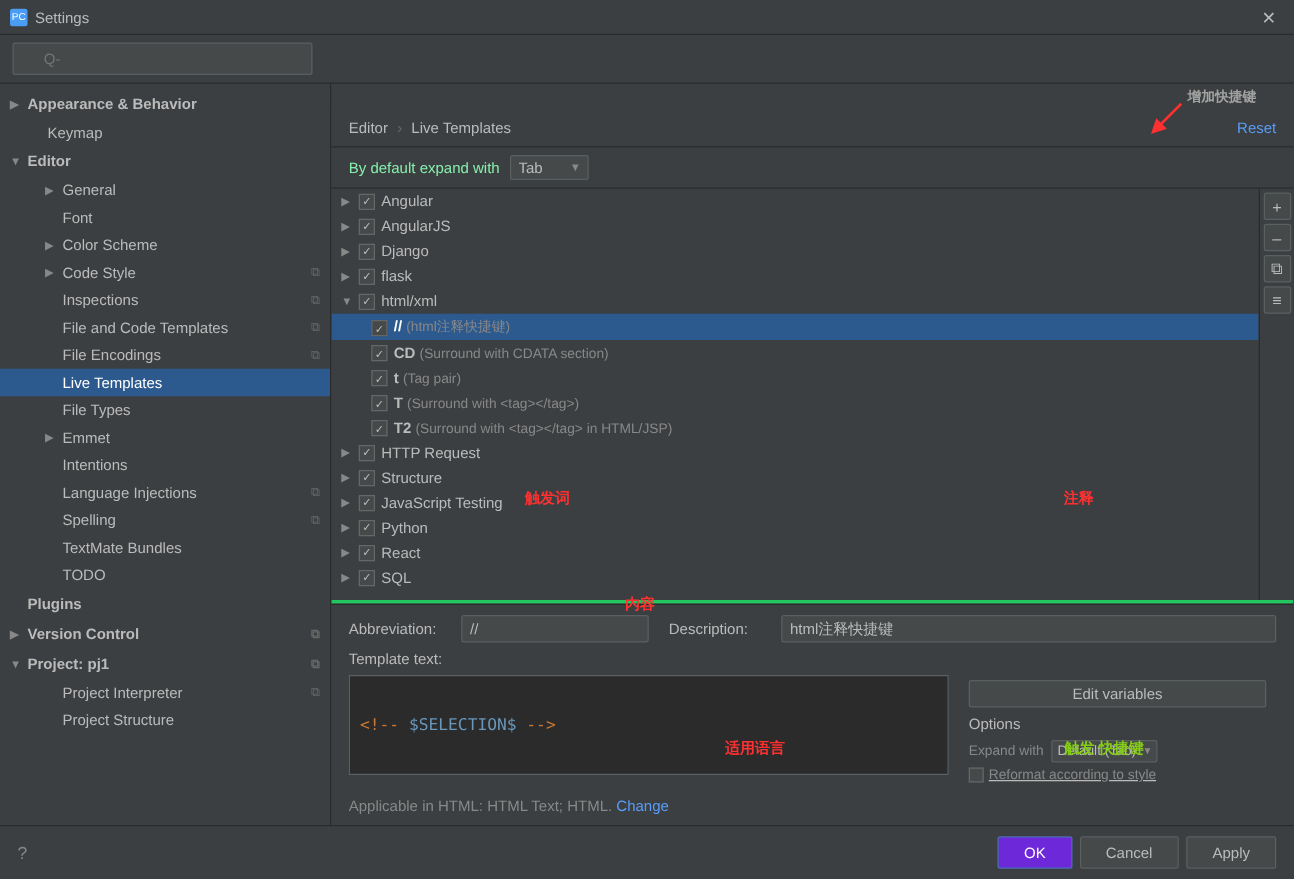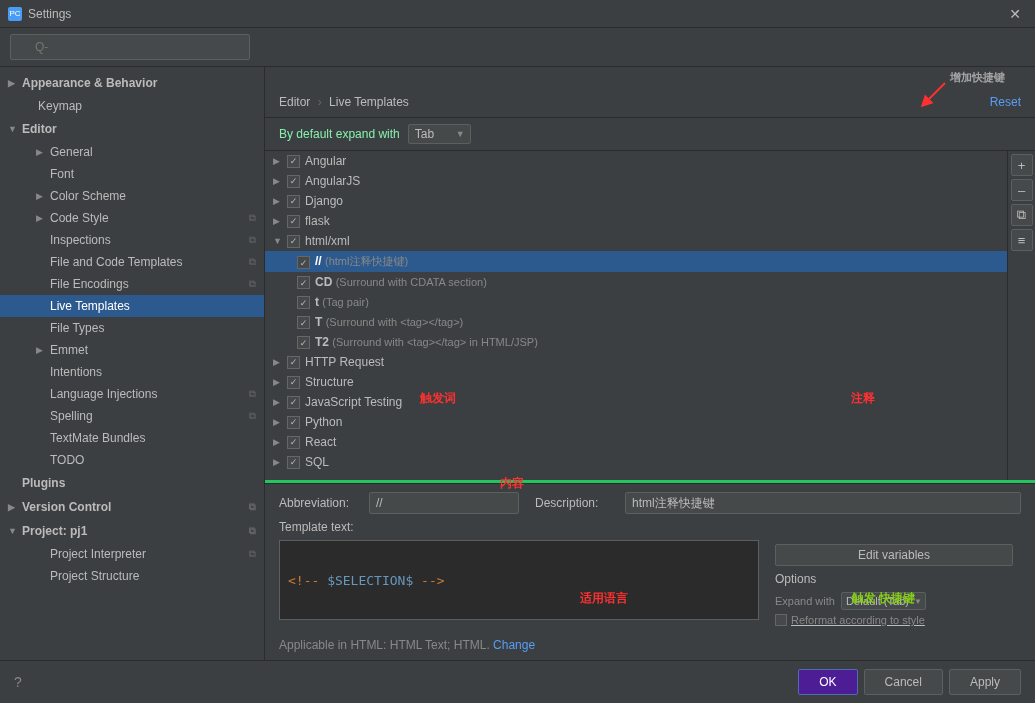--- a/index.html
+++ b/index.html
@@ -402,21 +402,21 @@
       gap: 6px;
     }
     .footer-btn {
       padding: 5px 20px;
       border-radius: 2px;
       font-size: 12px;
       cursor: pointer;
       border: 1px solid transparent;
     }
     .btn-ok {
-      background: #4c1d95;
+      background: #6d28d9;
       border-color: #4b6eaf;
       color: white;
     }
     .btn-cancel {
       background: #45494a;
       border-color: #5a5f60;
       color: #bbbbbb;
     }
     .btn-apply {
       background: #45494a;

